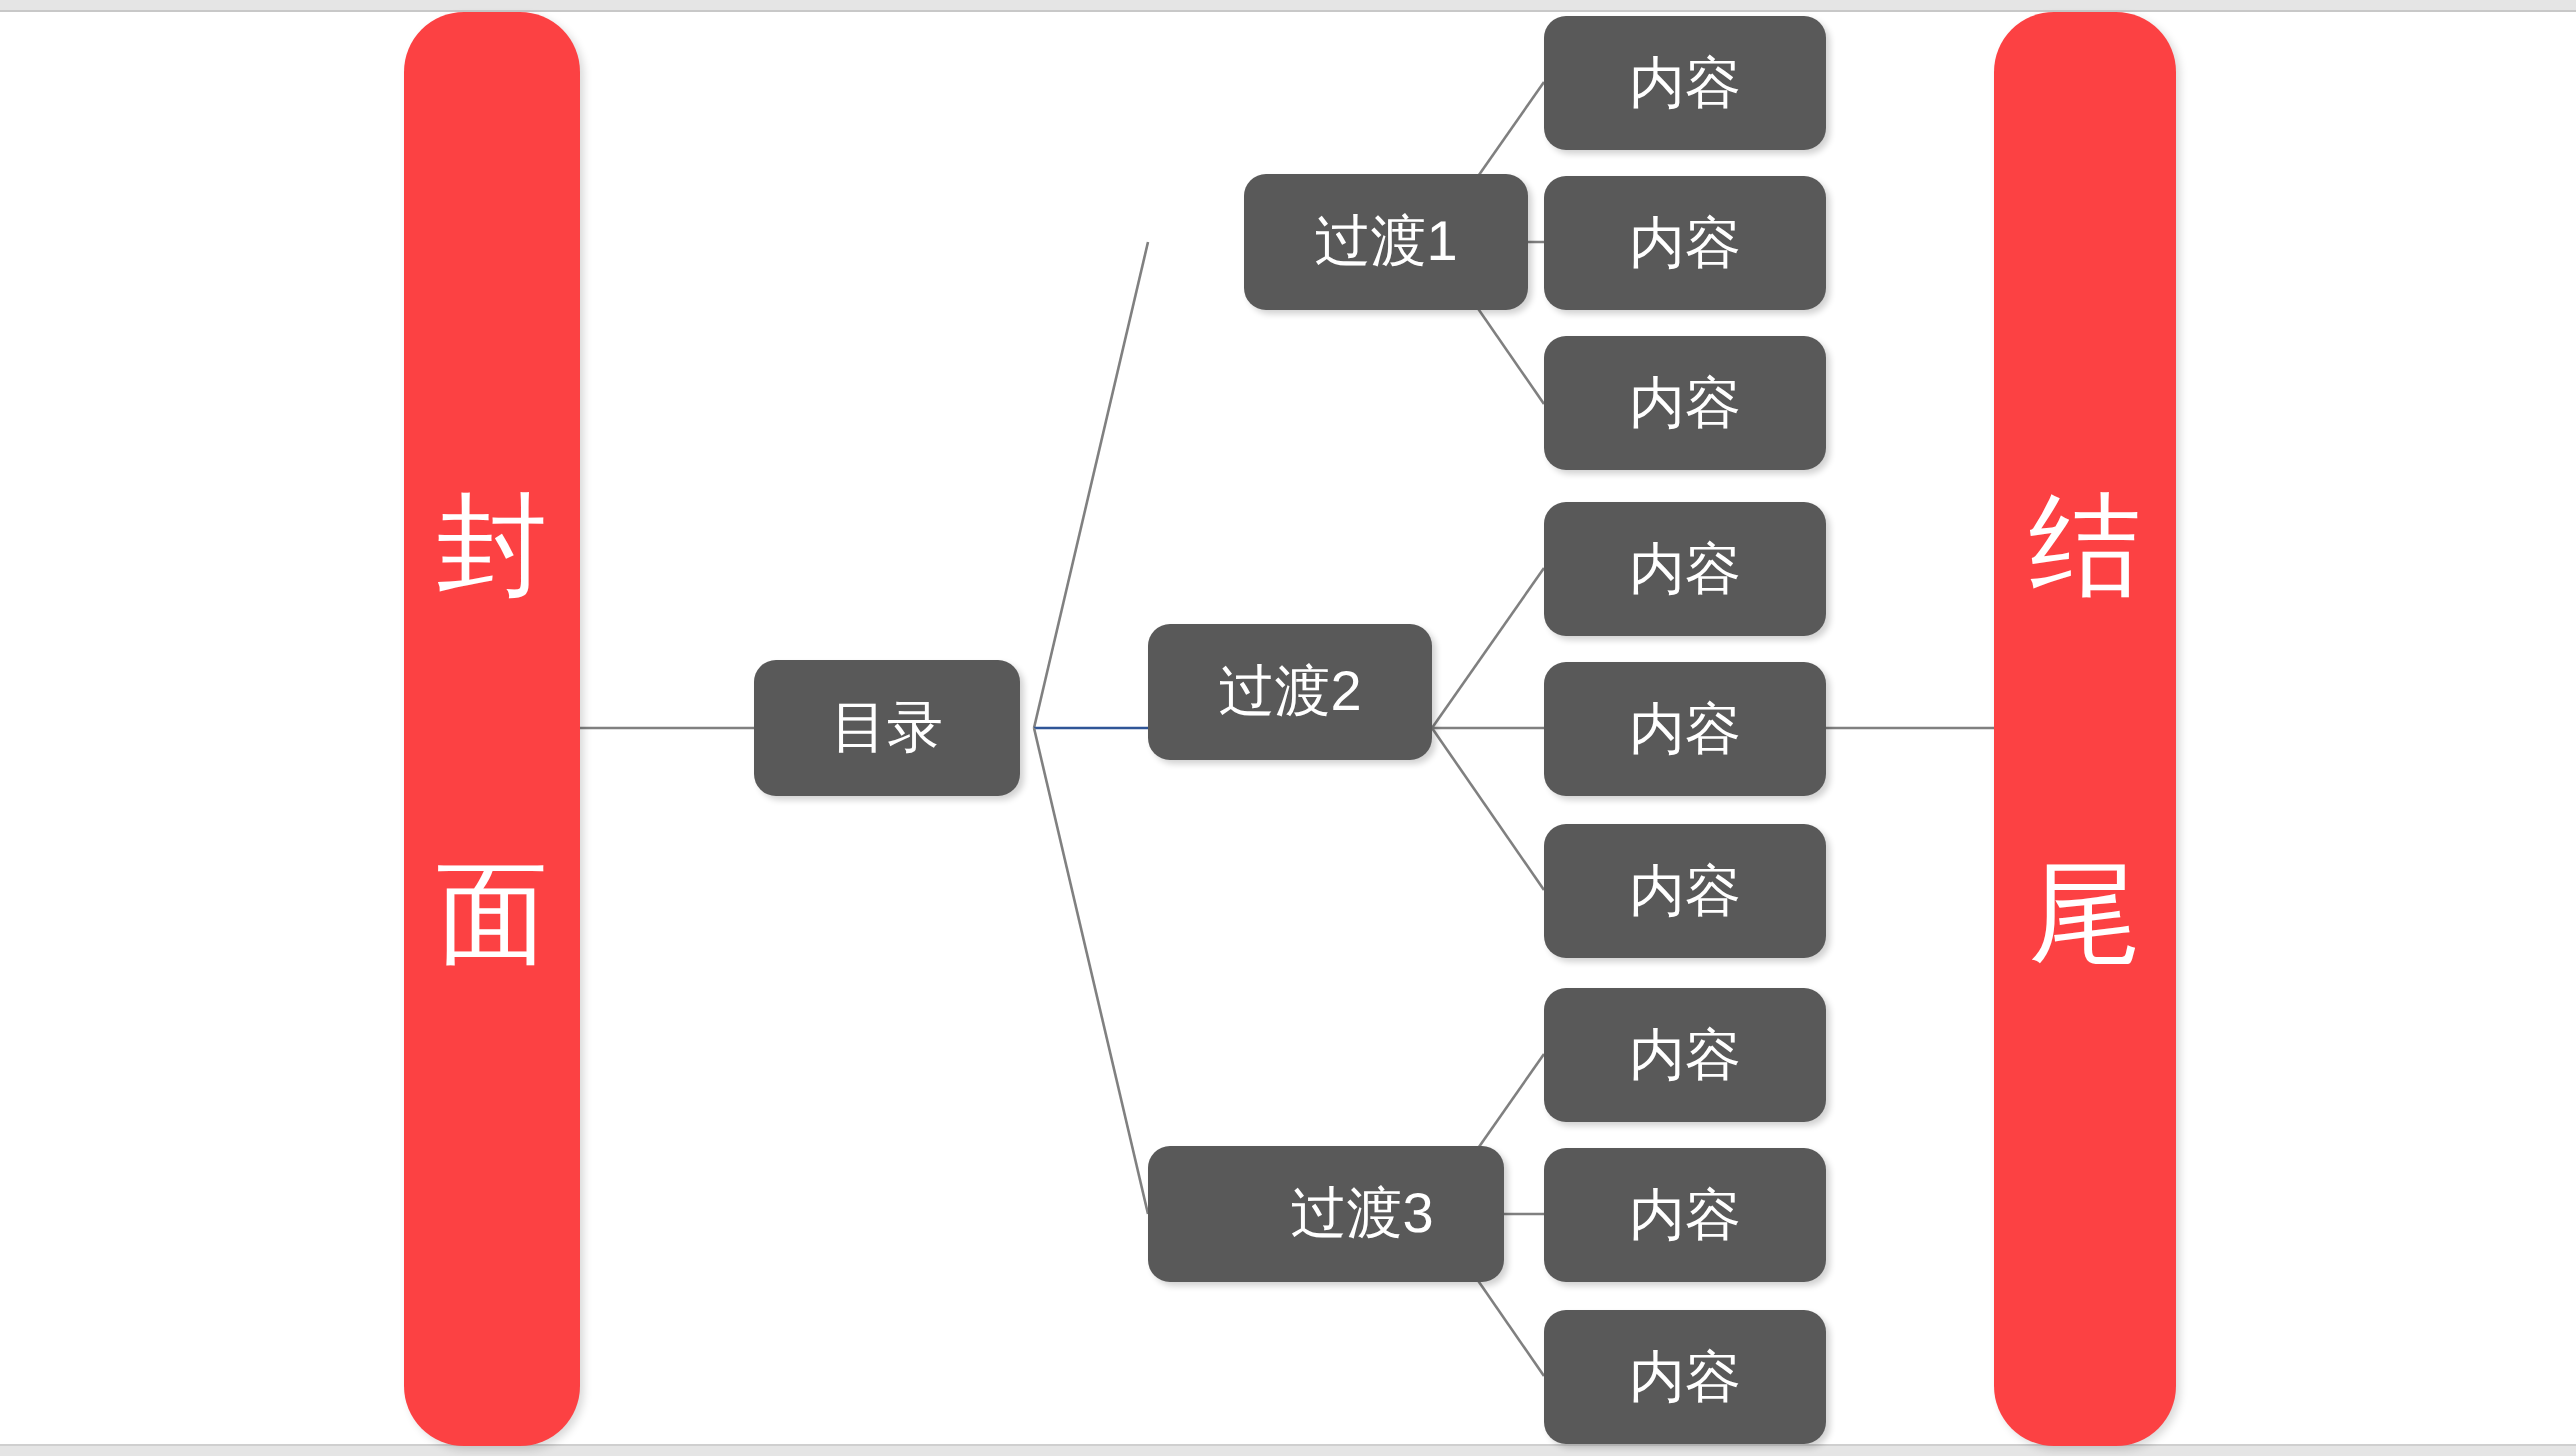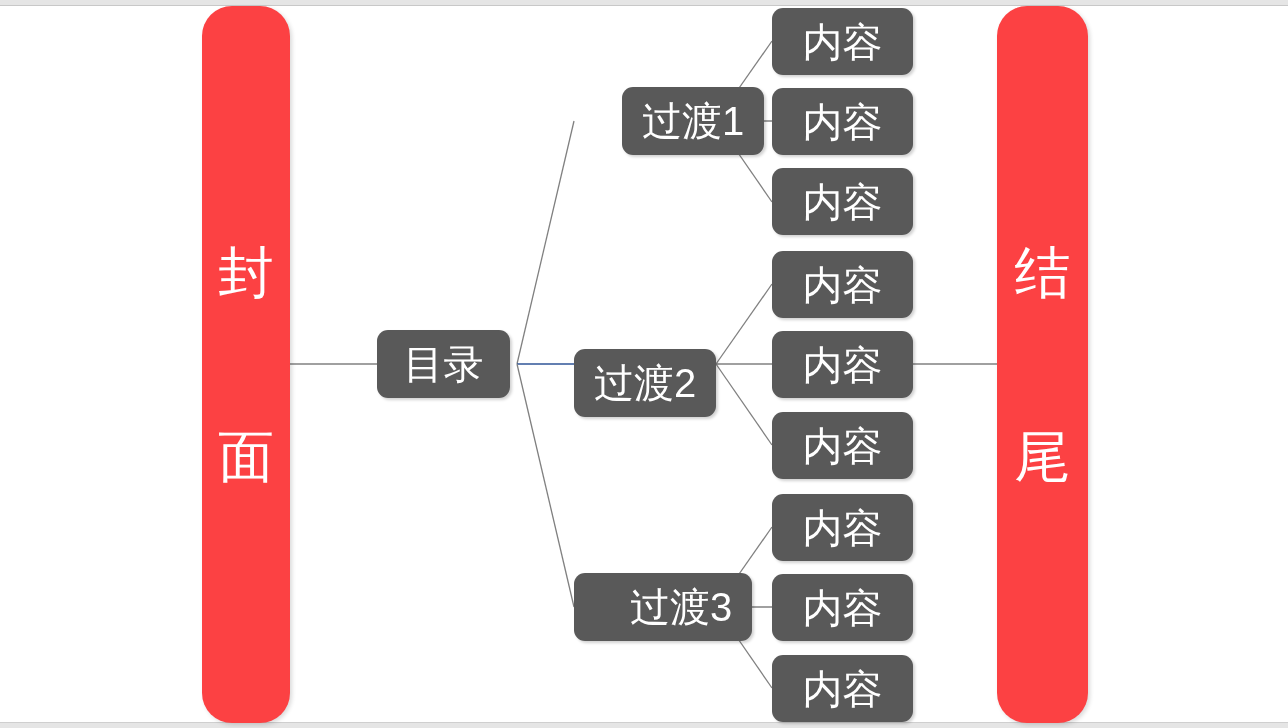--- a/index.html
+++ b/index.html
@@ -56,29 +56,29 @@
   .pill.ending { left: 997px; width: 91px; }
 
   .node {
     position: absolute;
     background: #595959;
     border-radius: 11px;
     color: #ffffff;
     display: flex;
     align-items: center;
     justify-content: center;
-    font-size: 40px;
+    font-size: 28px;
     line-height: 1;
     box-shadow: 2px 2px 3px rgba(0,0,0,0.18);
     white-space: nowrap;
   }
   .node.toc   { left: 377px; top: 330px; width: 133px; height: 68px; }
   .node.trans { left: 574px; width: 142px; height: 68px; }
   .node.t1 { top: 87px; margin-left: 48px; }
-  .node.t2 { top: 349px; }
+  .node.t2 { top: 312px; }
   .node.t3 { top: 573px; padding-left: 36px; }
   .node.content { left: 772px; width: 141px; height: 67px; }
   .node.c0 { top: 8px; }
   .node.c1 { top: 88px; }
   .node.c2 { top: 168px; }
   .node.c3 { top: 251px; }
   .node.c4 { top: 331px; }
   .node.c5 { top: 412px; }
   .node.c6 { top: 494px; }
   .node.c7 { top: 574px; }

